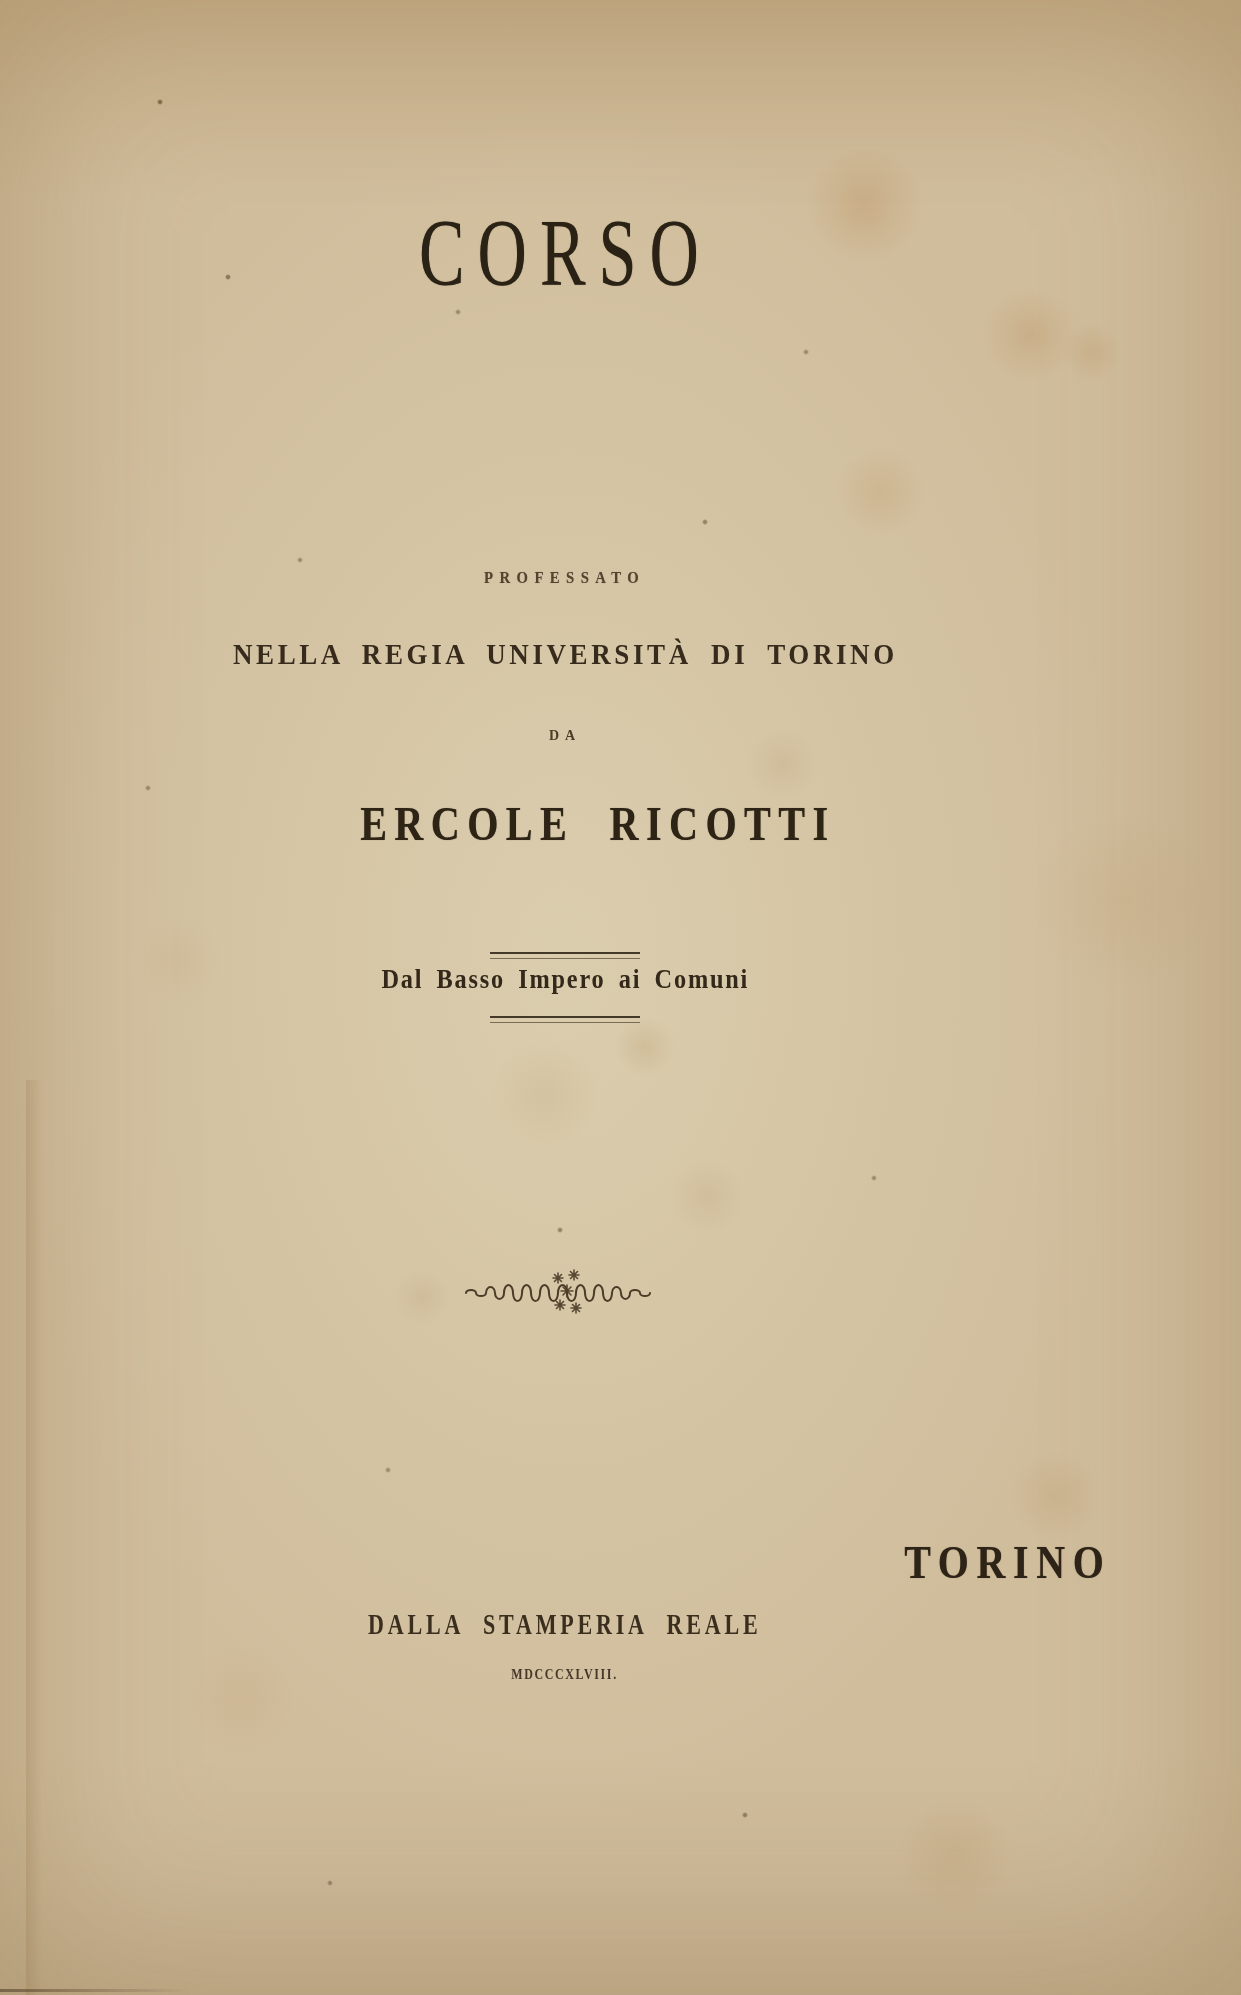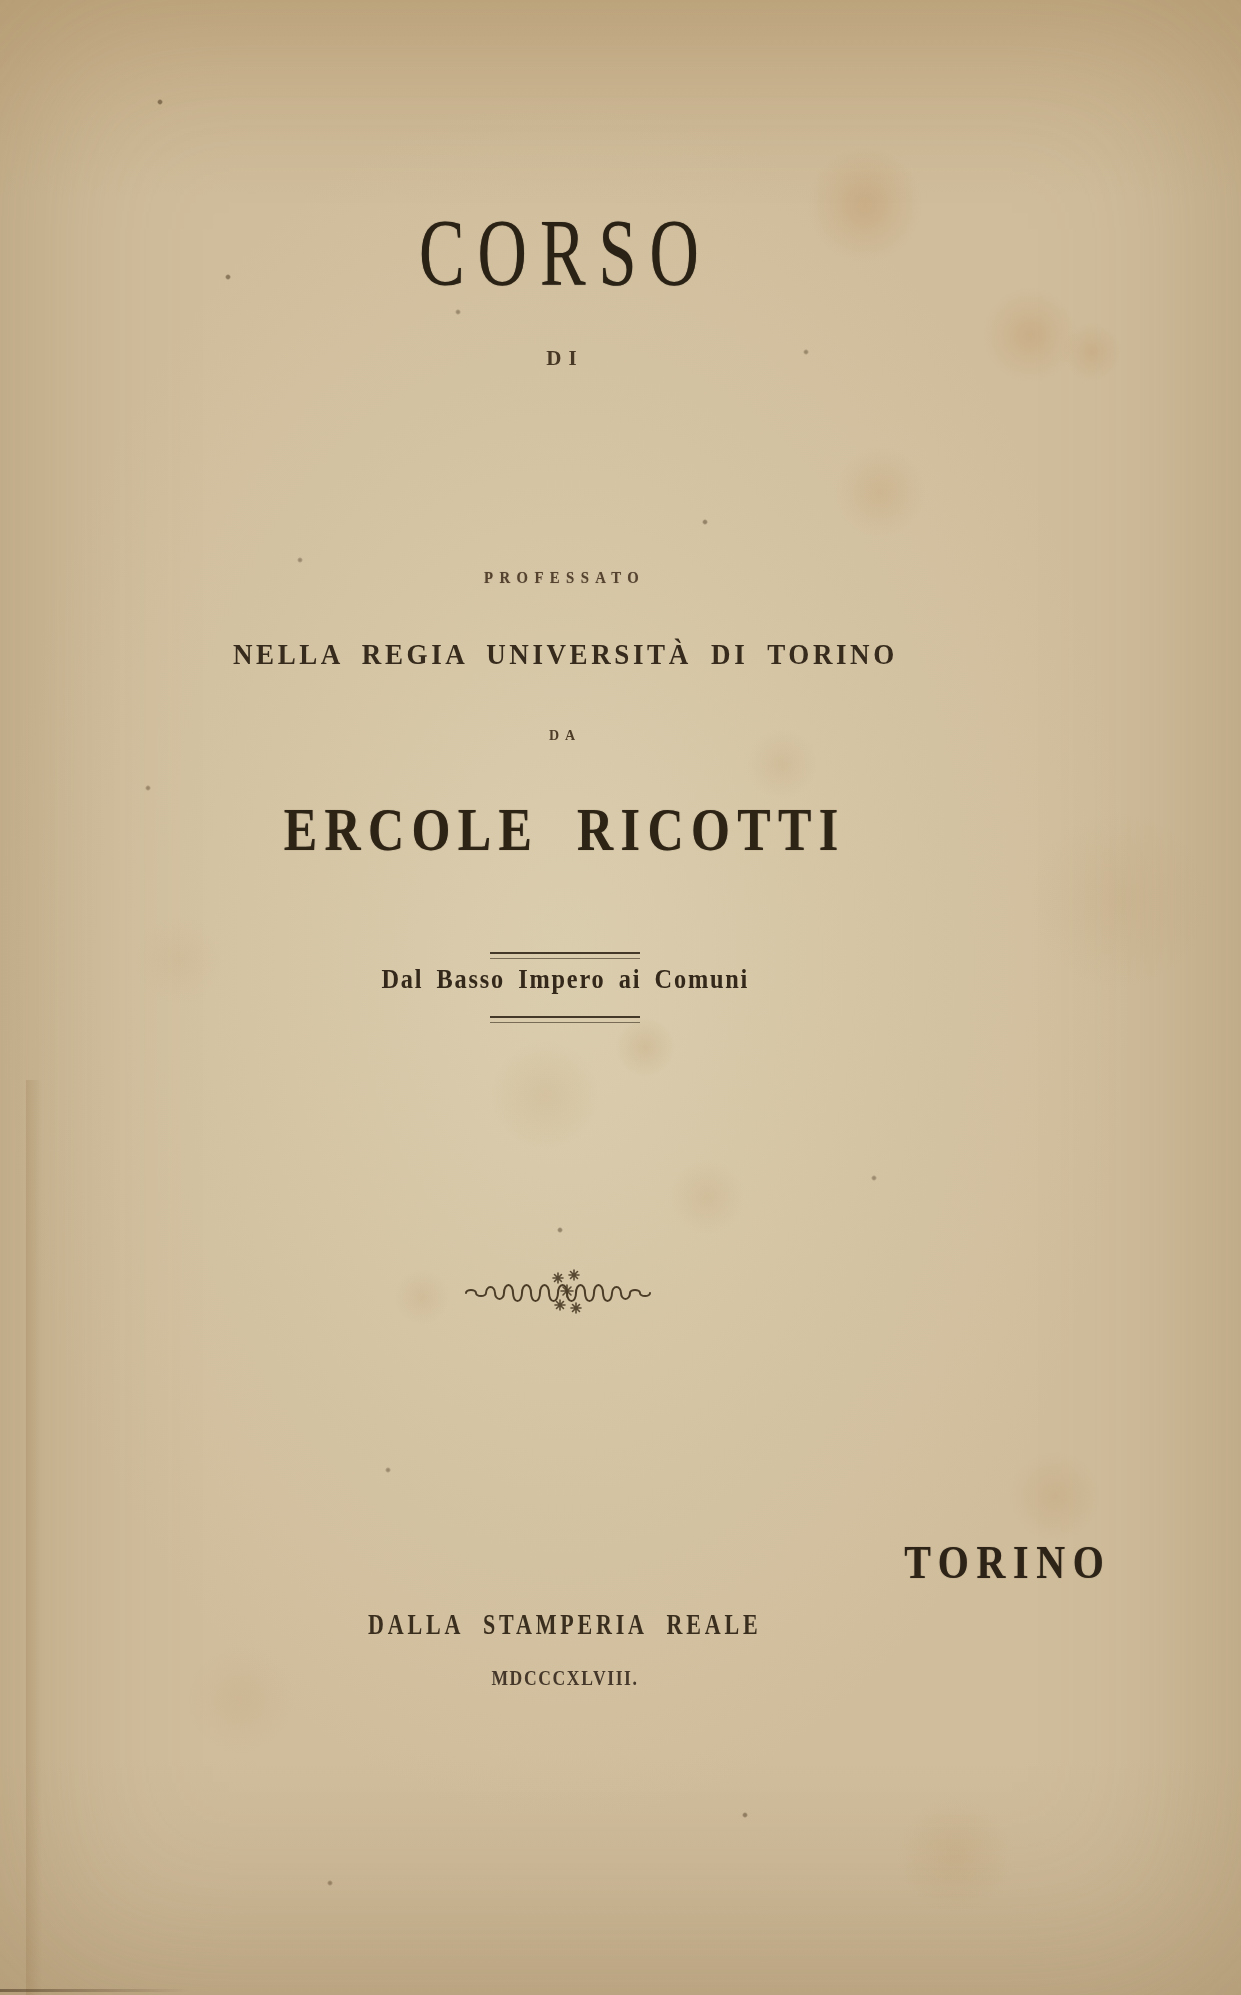--- a/index.html
+++ b/index.html
@@ -60,60 +60,59 @@
 
   .t-professato{top:570px;font-size:16px;font-weight:700;letter-spacing:7px;color:#554330;
                 text-shadow:0 0 1px rgba(85,67,48,.4);}
   .t-professato .squash{transform:scaleX(.92);}
 
   .t-university{top:639px;font-size:30px;font-weight:700;letter-spacing:4px;word-spacing:10px;color:#362b1c;}
   .t-university .squash{transform:scaleX(.9);}
 
   .t-da{top:729px;font-size:14px;font-weight:700;letter-spacing:6px;color:#4d3c28;}
 
-  .t-author{top:799px;font-size:61px;font-weight:700;letter-spacing:9px;word-spacing:22px;color:#2e2416;
-            text-shadow:0 0 1px rgba(46,36,22,.5);}
+  .t-author{top:799px;font-size:49px;font-weight:700;letter-spacing:9px;word-spacing:22px;color:#2e2416;
+            text-shadow:0 0 1px rgba(46,36,22,.5);padding-left:33px;}
   .t-author .squash{transform:scaleX(.82);}
 
   .rule{position:absolute;left:490px;width:150px;height:4px;
         border-top:2px solid rgba(56,45,29,.92);
         border-bottom:1px solid rgba(56,45,29,.6);}
   .rule-top{top:952px;}
   .rule-bottom{top:1016px;}
 
   .t-series{top:966px;font-size:27px;font-weight:700;letter-spacing:2px;word-spacing:6px;color:#33281a;}
   .t-series .squash{transform:scaleX(.9);}
 
   .ornament{position:absolute;left:462px;top:1264px;width:206px;height:56px;}
 
   .t-city{top:1539px;font-size:47px;font-weight:700;letter-spacing:9px;color:#2d2417;
           text-shadow:0 0 1px rgba(45,36,23,.5);text-align:right;}
   .t-city .squash{transform:scaleX(.85);}
 
   .t-publisher{top:1610px;font-size:29px;font-weight:700;letter-spacing:5px;word-spacing:14px;color:#3a2e1e;}
   .t-publisher .squash{transform:scaleX(.76);}
 
-  .t-year{top:1667px;font-size:22px;font-weight:700;letter-spacing:2px;color:#45382a;}
+  .t-year{top:1667px;font-size:15px;font-weight:700;letter-spacing:2px;color:#45382a;}
   .t-year .squash{transform:scaleX(.8);}
 
   .edge-crease{position:absolute;left:26px;top:1080px;bottom:0;width:16px;
                background:linear-gradient(to right, rgba(140,108,66,.22), rgba(140,108,66,0));}
   .corner-line{position:absolute;left:0;bottom:3px;width:190px;height:3px;
                background:linear-gradient(to right, rgba(72,52,30,.55), rgba(72,52,30,0));}
 </style>
 </head>
 <body>
 
 <div class="page">
 
   <div class="col t-corso">
     <span class="squash">CORSO</span>
   </div>
 
-  <div class="col t-di">DI</div>
 
 
   <div class="col t-professato">
     <span class="squash">PROFESSATO</span>
   </div>
 
   <div class="col t-university">
     <span class="squash">NELLA REGIA UNIVERSITÀ DI TORINO</span>
   </div>
 

